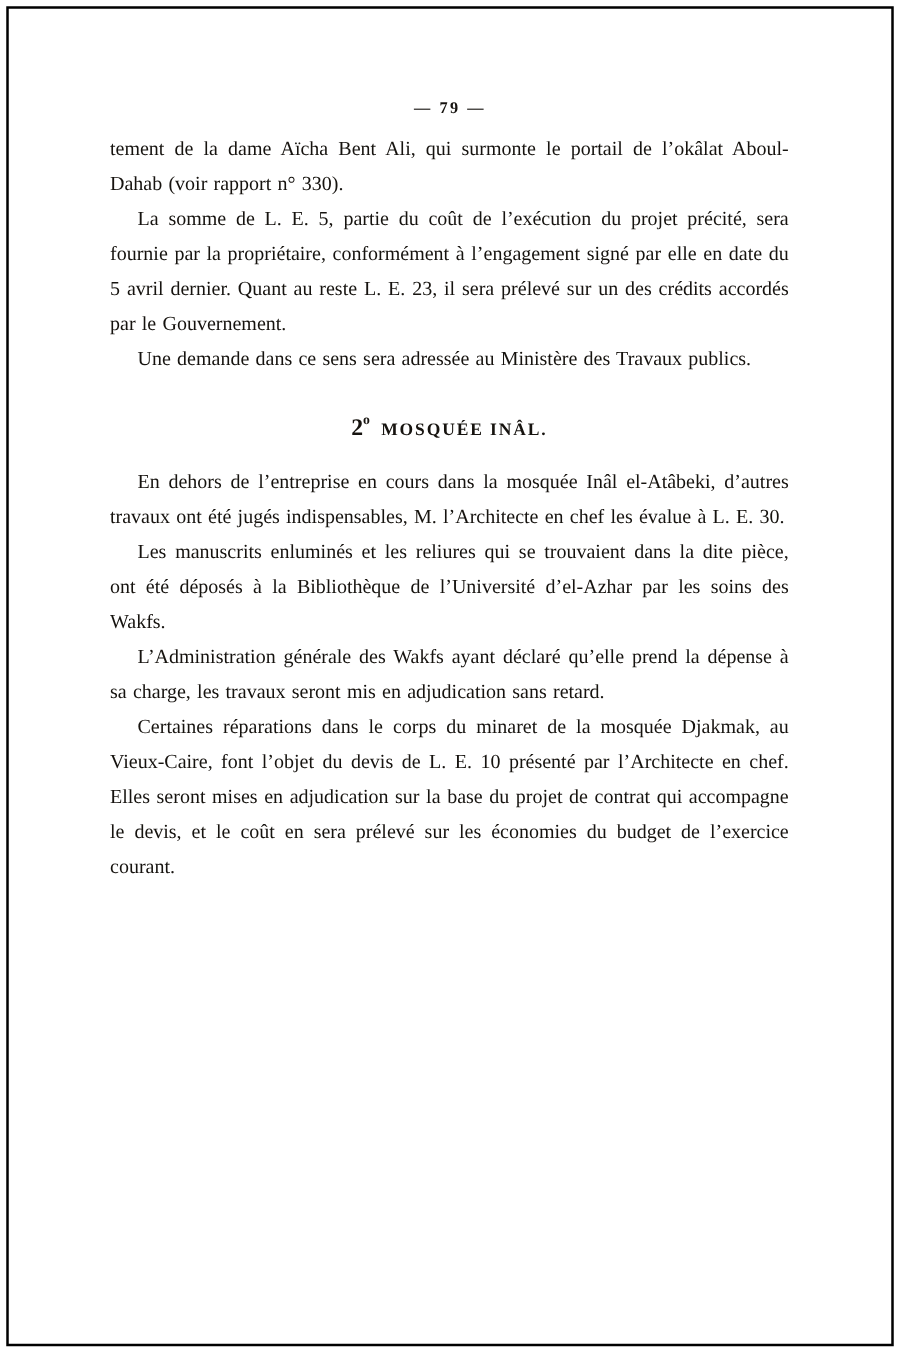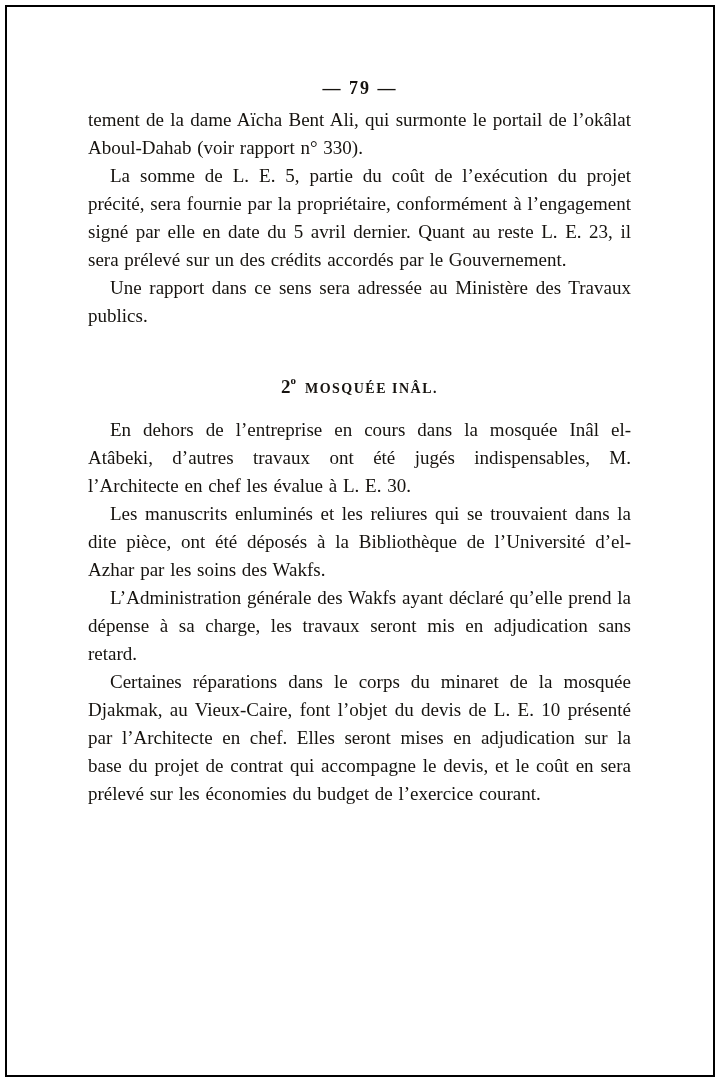--- a/index.html
+++ b/index.html
@@ -17,42 +17,42 @@
     inset: 5px;
     border: 2px solid #000;
     pointer-events: none;
   }
   .page-number {
     position: absolute;
     top: 78px;
     left: 0;
     width: 100%;
     text-align: center;
-    font-size: 18px;
+    font-size: 13px;
     font-weight: bold;
     letter-spacing: 2px;
   }
   #content {
     position: absolute;
     top: 106px;
     left: 88px;
     width: 543px;
   }
   .section { margin: 0; }
   .paragraphs p {
     margin: 0;
-    font-size: 19px;
+    font-size: 16px;
     line-height: 28px;
     text-align: justify;
     text-indent: 22px;
     word-spacing: 1px;
   }
   .paragraphs p.no-indent { text-indent: 0; }
   .heading {
-    margin: 44px 0 16px 0;
+    margin: 28px 0 16px 0;
     text-align: center;
     font-weight: bold;
     line-height: 22px;
   }
   .h-num {
     font-size: 19px;
     font-weight: 600;
   }
   .h-ord {
     font-size: 11px;
@@ -71,21 +71,21 @@
 
 <main class="page">
   <div class="frame"></div>
   <header class="page-number">— 79 —</header>
   <div id="content">
   <section class="section">
 
     <div class="paragraphs">
           <p class="no-indent">tement de la dame Aïcha Bent Ali, qui surmonte le portail de l’okâlat Aboul-Dahab (voir rapport n° 330).</p>
           <p>La somme de L. E. 5, partie du coût de l’exécution du projet précité, sera fournie par la propriétaire, conformément à l’engagement signé par elle en date du 5 avril dernier. Quant au reste L. E. 23, il sera prélevé sur un des crédits accordés par le Gouvernement.</p>
-          <p>Une rapport dans ce sens sera adressée au Ministère des Travaux publics.</p>
+          <p>Une demande dans ce sens sera adressée au Ministère des Travaux publics.</p>
         </div>
   </section>
 
   <section class="section">
     <h2 class="heading"><span class="h-num">2</span><sup class="h-ord">o</sup><span class="h-title">MOSQUÉE INÂL.</span></h2>
     <div class="paragraphs">
           <p>En dehors de l’entreprise en cours dans la mosquée Inâl el-Atâbeki, d’autres travaux ont été jugés indispensables, M. l’Architecte en chef les évalue à L. E. 30.</p>
         </div>
   </section>
 

